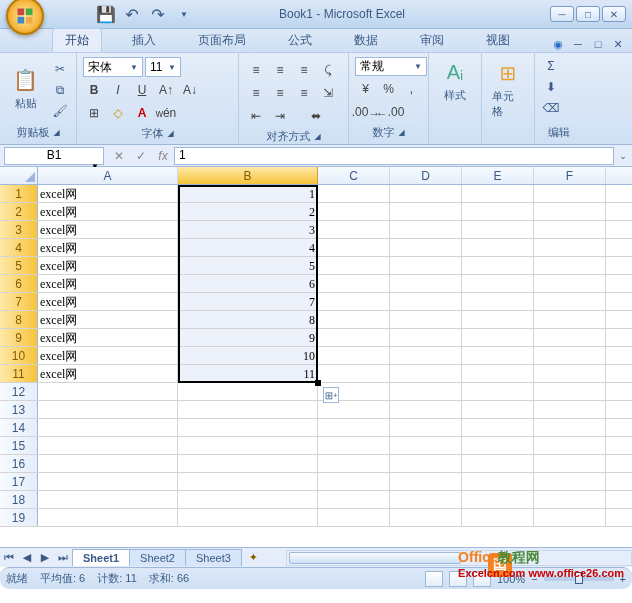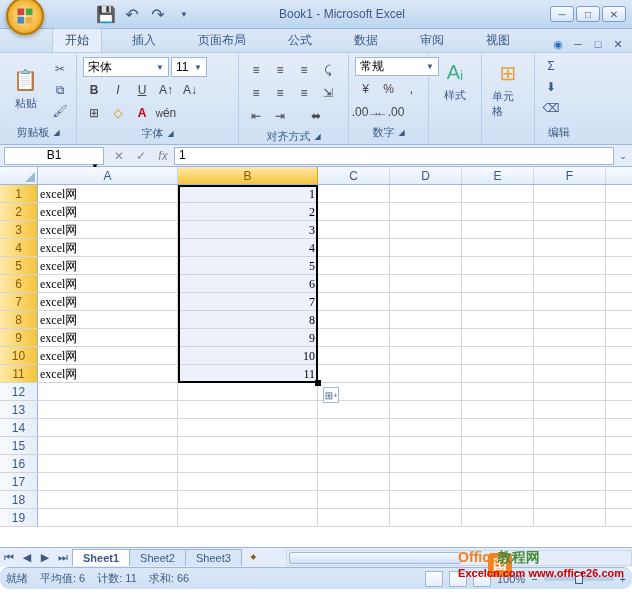--- a/index.html
+++ b/index.html
@@ -27,21 +27,21 @@
 .group { border-right: 1px solid #b8cee8; padding: 4px 6px 2px 6px; display: flex; flex-direction: column; }
 .group-label { text-align: center; font-size: 11px; color: #3b5a86; padding: 2px 0; border-top:1px solid #d6e5f7; margin-top:auto; display:flex; justify-content:center; align-items:center; gap:4px;}
 .group-label .dlg{font-size:8px;cursor:pointer;}
 .group-body { flex: 1; display: flex; gap: 4px; }
 .bigbtn { width: 40px; display: flex; flex-direction: column; align-items: center; justify-content: center; padding: 4px; font-size: 11px; color: #3b5a86; gap:4px;}
 .bigbtn .ic{font-size:20px;}
 .smallcol{display:flex;flex-direction:column;gap:3px;justify-content:center;}
 .smallcol .sb{width:20px;height:18px;display:flex;align-items:center;justify-content:center;color:#3b5a86;font-size:12px;}
 .fontrow{display:flex;gap:2px;align-items:center;}
 .combo{background:#fff;border:1px solid #9db8db;height:20px;display:flex;align-items:center;padding:0 4px;font-size:12px;}
-.combo.font{width:86px;} .combo.size{width:36px;}
+.combo.font{width:60px;} .combo.size{width:36px;}
 .combo .dd{margin-left:auto;font-size:8px;color:#3b5a86;}
 .btnrow{display:flex;gap:2px;margin-top:3px;}
 .rb{width:22px;height:20px;display:flex;align-items:center;justify-content:center;border:1px solid transparent;font-size:12px;color:#444;}
 
 
 .formula{height:22px;background:#e4edf9;border-bottom:1px solid #9db8db;display:flex;align-items:center;}
 .namebox{width:100px;background:#fff;border:1px solid #9db8db;height:18px;margin:0 4px;display:flex;align-items:center;padding:0 4px;font-size:12px;flex-direction:column;}
 .namebox .dd{margin-left:auto;font-size:8px;}
 .fbtn{width:22px;height:18px;display:flex;align-items:center;justify-content:center;color:#888;font-size:12px;}
 .finput{flex:1;background:#fff;border:1px solid #9db8db;height:18px;padding:0 4px;font-size:12px;}
@@ -212,21 +212,21 @@
       <div class="rb">⇥</div>
       <div class="rb" style="width:46px">⬌</div>
     </div>
     <div class="group-label">
         <span>对齐方式</span>
         <span class="dlg">◢</span>
       </div>
   </div>
 
   <div class="group" style="width:80px">
-    <div class="combo" style="width:84px">
+    <div class="combo" style="width:72px">
         <span>常规</span>
         <span class="dd">▼</span>
       </div>
     <div class="btnrow">
       <div class="rb">¥</div>
       <div class="rb">%</div>
       <div class="rb">,</div>
     </div>
     <div class="btnrow">
       <div class="rb">.00→</div>

